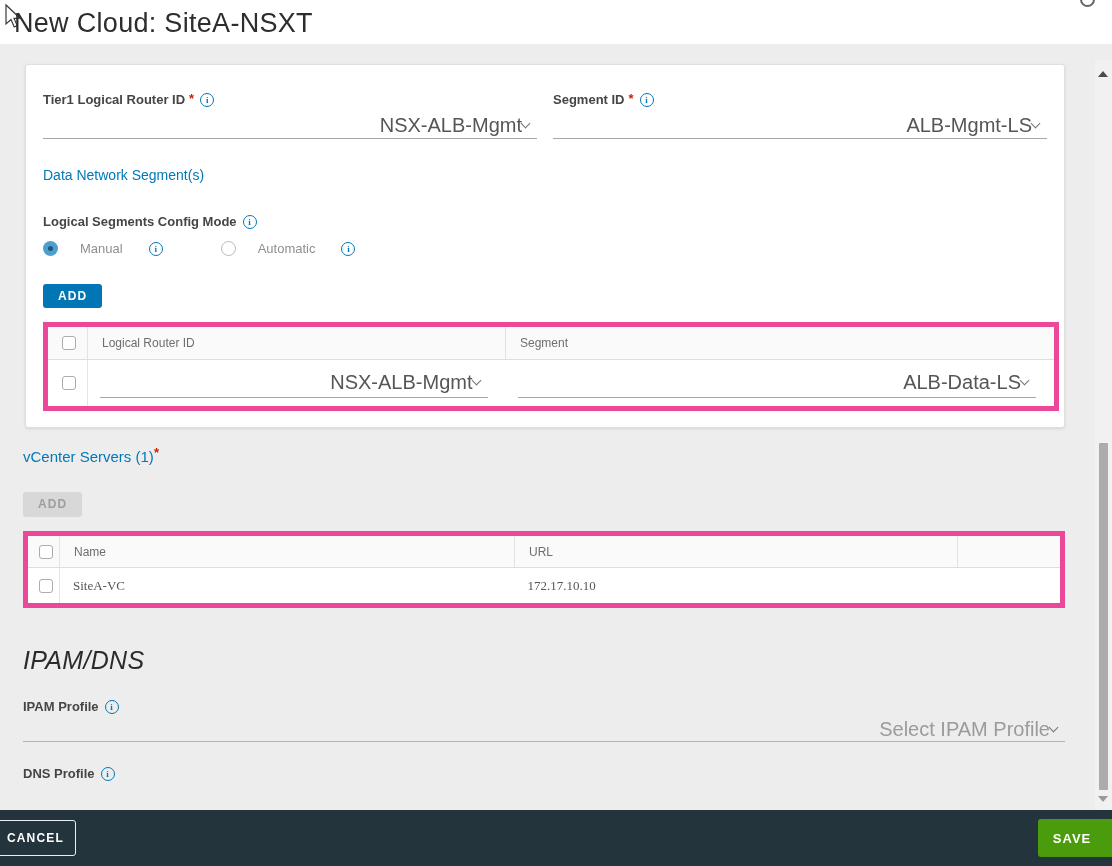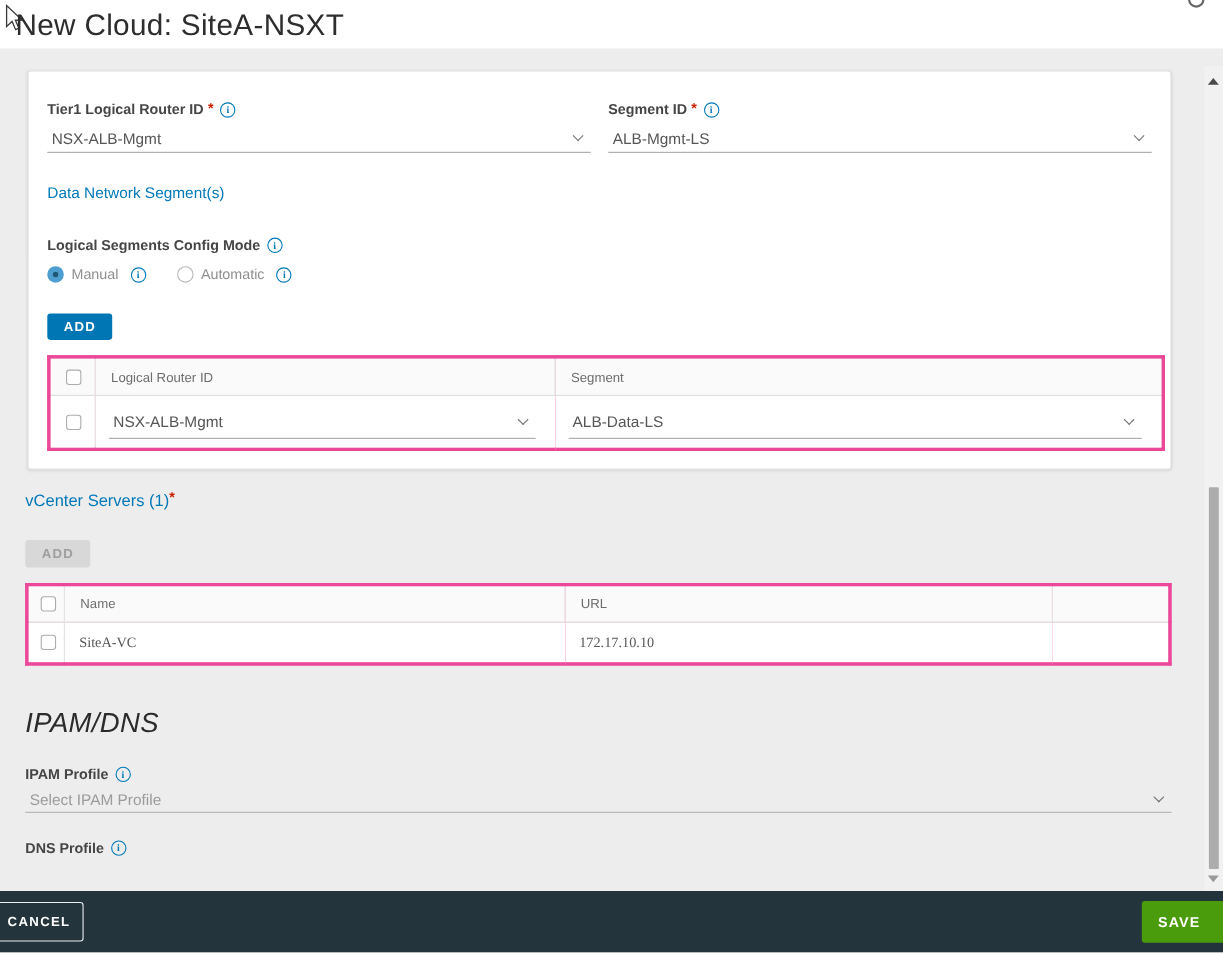--- a/index.html
+++ b/index.html
@@ -44,34 +44,34 @@
 
   .info-icon {
     display:inline-block; width:14px; height:14px; border-radius:50%;
     border:1px solid #0079B8; color:#0079B8;
     font-size:9px; line-height:12px; text-align:center; font-weight:700;
     font-family:"Liberation Serif", serif; flex:none; margin-left:2px;
   }
 
   .select {
     margin-top:6px; height:26px; border-bottom:1px solid #A8A8A8;
-    display:flex; align-items:center; justify-content:space-between;
-    padding:0 8px 0 4px; font-size:14px; color:#565656; background:transparent;
+    display:flex; align-items:center; justify-content:flex-end;
+    padding:0 8px 0 4px; font-size:20px; color:#565656; background:transparent;
     cursor:pointer;
   }
   .chev {
     width:7px; height:7px; border-right:1.4px solid #737373; border-bottom:1.4px solid #737373;
     transform:rotate(45deg); margin-top:-4px; flex:none;
   }
   .placeholder { color:#9B9B9B; }
 
   .link { display:inline-block; margin-top:28px; font-size:14px; font-weight:500; color:#0079B8; text-decoration:none; cursor:pointer; }
 
   .config-label { margin-top:30px; }
-  .radio-row { margin-top:12px; display:flex; align-items:center; gap:7px; }
+  .radio-row { margin-top:12px; display:flex; align-items:center; gap:22px; }
   .radio { width:15px; height:15px; border-radius:50%; border:1px solid #B9B9B9; background:#fff; position:relative; cursor:pointer; flex:none; }
   .radio.selected { border:none; background:#4E9FD0; }
   .radio.selected::after {
     content:""; position:absolute; left:5px; top:5px; width:5px; height:5px; border-radius:50%; background:#1D5974;
   }
   .radio-label { font-size:13px; color:#8F8F8F; margin-right:2px; }
   .radio-gap { width:14px; }
 
   .btn-primary {
     margin-top:28px; display:inline-block; border:none; border-radius:3px;
@@ -79,21 +79,21 @@
     font-size:12px; font-weight:700; letter-spacing:1.1px;
     padding:6px 15px; height:24px; line-height:12px; cursor:pointer;
   }
   .btn-disabled {
     margin-top:27px; display:inline-block; border:none; border-radius:3px;
     background:#D8D8D8; color:#9E9E9E; font-family:inherit;
     font-size:12px; font-weight:700; letter-spacing:1.1px;
     padding:6px 15px; height:25px; line-height:13px; cursor:default;
   }
 
-  table.grid { border-collapse:collapse; width:100%; background:#ec4899; border:3px solid #ec4899; }
+  table.grid { border-collapse:collapse; width:100%; background:#7dd3fc; border:5px solid #ec4899; }
   table.grid.t1 { margin-top:14px; }
   .grid thead th {
     background:#FAFAFA; font-size:12px; font-weight:400; color:#6E6E6E;
     text-align:left; border-bottom:1px solid #DEDEDE; padding-left:14px;
   }
   .t1 thead th { height:35px; }
   .t2 thead th { height:34px; }
   .grid thead th + th { border-left:1px solid #E3E3E3; }
   .grid tbody td { background:#FFFFFF; }
   .t1 tbody td { height:49px; }

